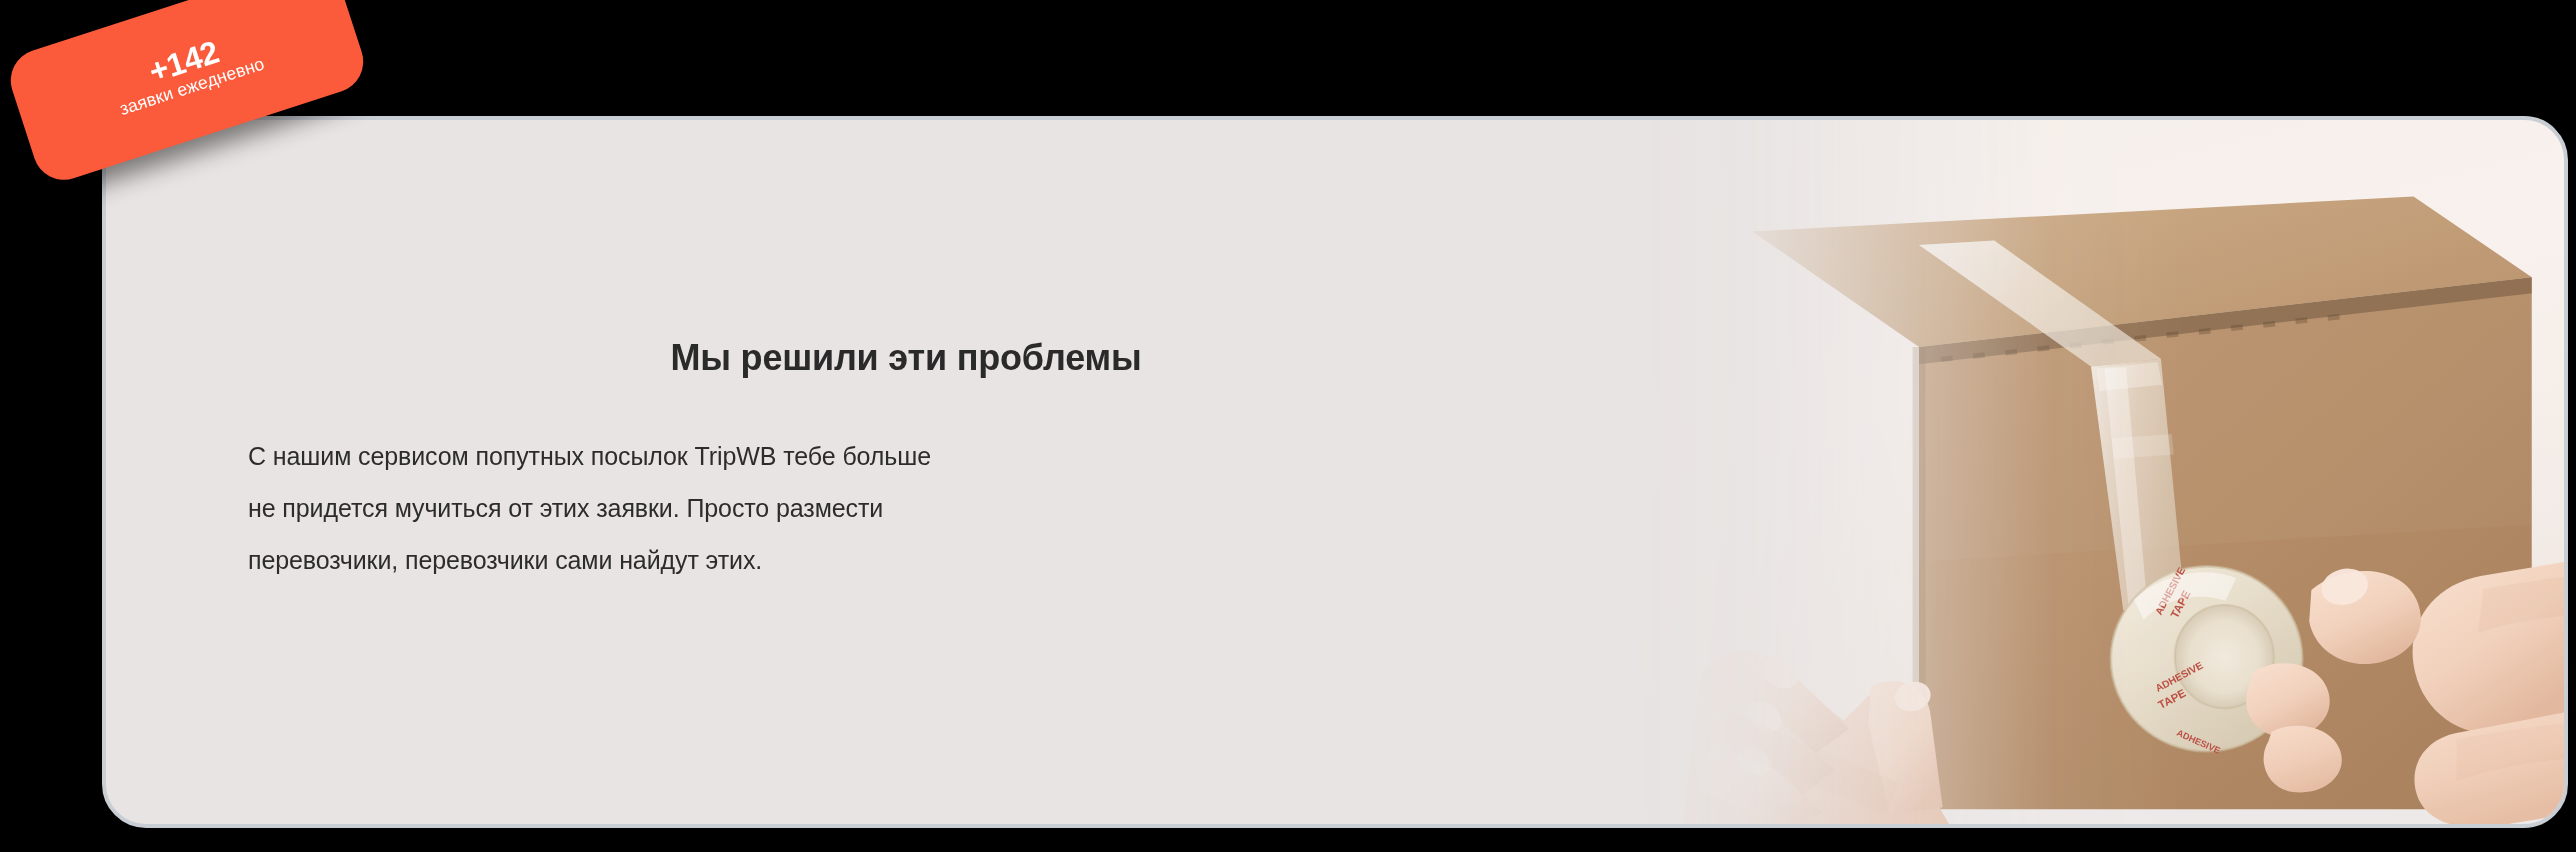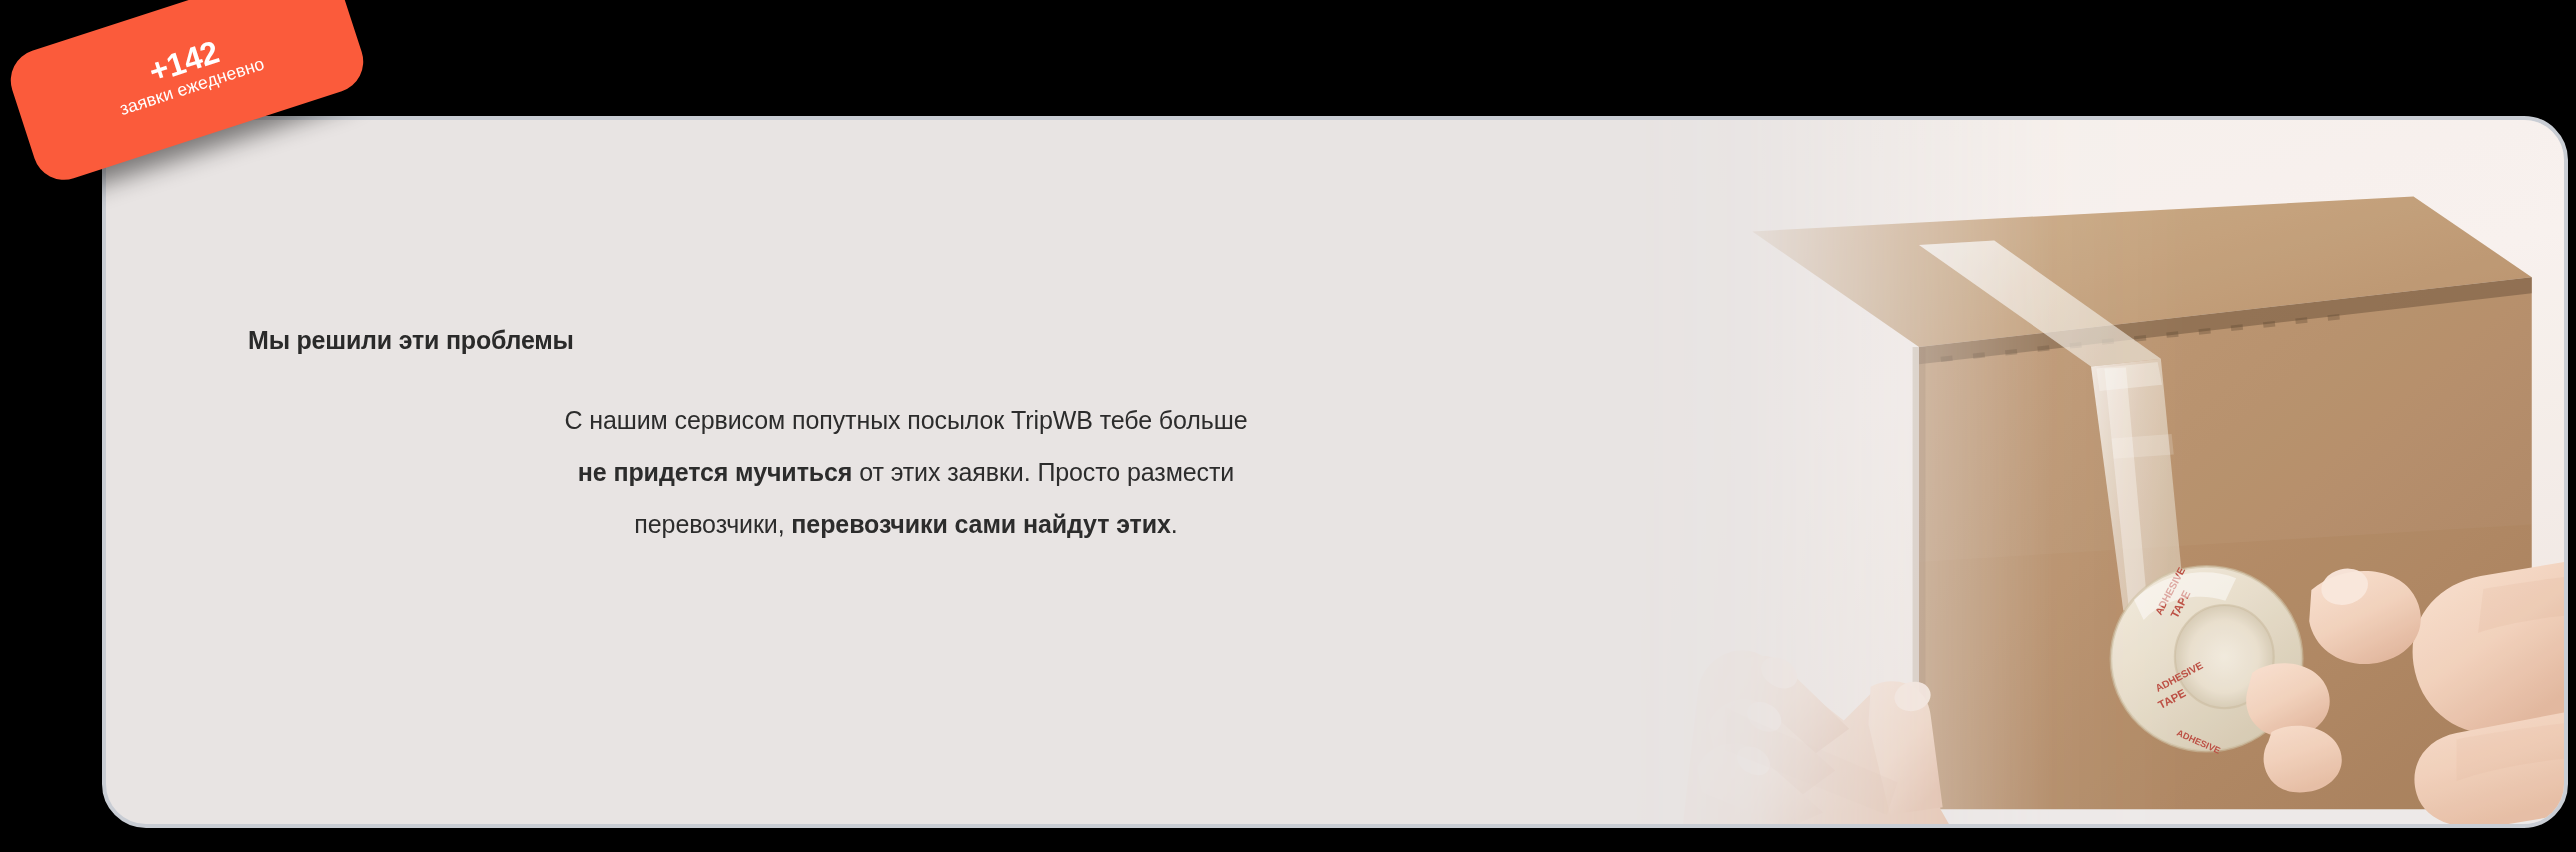--- a/index.html
+++ b/index.html
@@ -32,39 +32,39 @@
   }
   #photo-wrap svg{display:block;width:100%;height:100%;}
 
   
   #text-block{
     position:absolute;
     left:142px; top:207px;
     width:1316px;
   }
   #page-title{
-    margin:0;
-    font-size:25px;
+    margin:12px;
+    font-size:36px;
     font-weight:700;
     line-height:1.05;
     letter-spacing:-0.2px;
     color:#2A2A2A;
+    text-align:center;
   }
   #body-paragraph{
     margin:0;
     padding-top:41px;
     font-size:25px;
     font-weight:400;
     line-height:52px;
     letter-spacing:-0.1px;
     color:#2C2C2C;
     white-space:nowrap;
-    text-align:center;
-  }
-  #body-paragraph .b{font-weight:700;}
+  }
+  #body-paragraph .b{font-weight:400;}
   #body-paragraph .ln{display:block;}
 
   
   #stat-badge{
     position:absolute;
     left:15px; top:4.3px;
     width:344px; height:134px;
     background:#FB5B3B;
     border-radius:31px;
     transform:rotate(-18deg);

